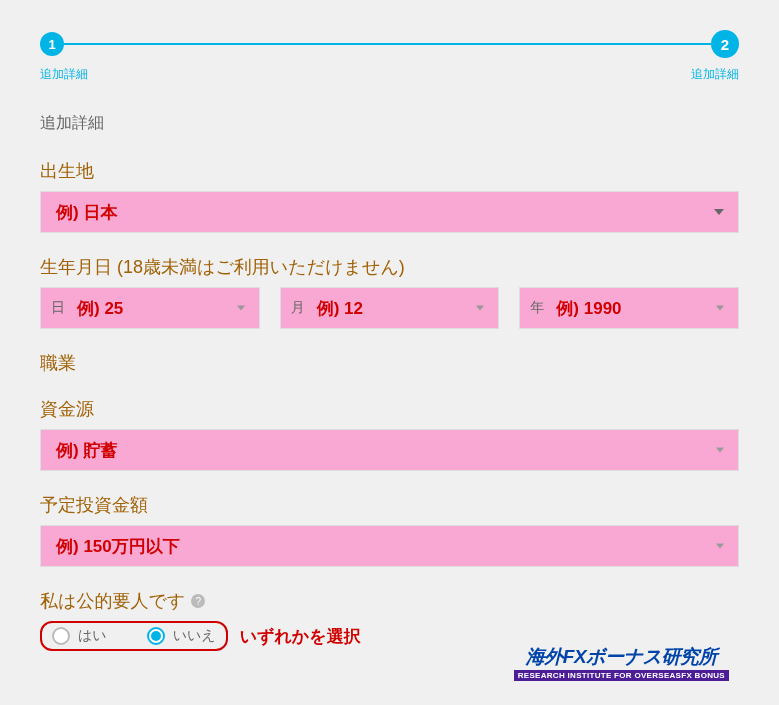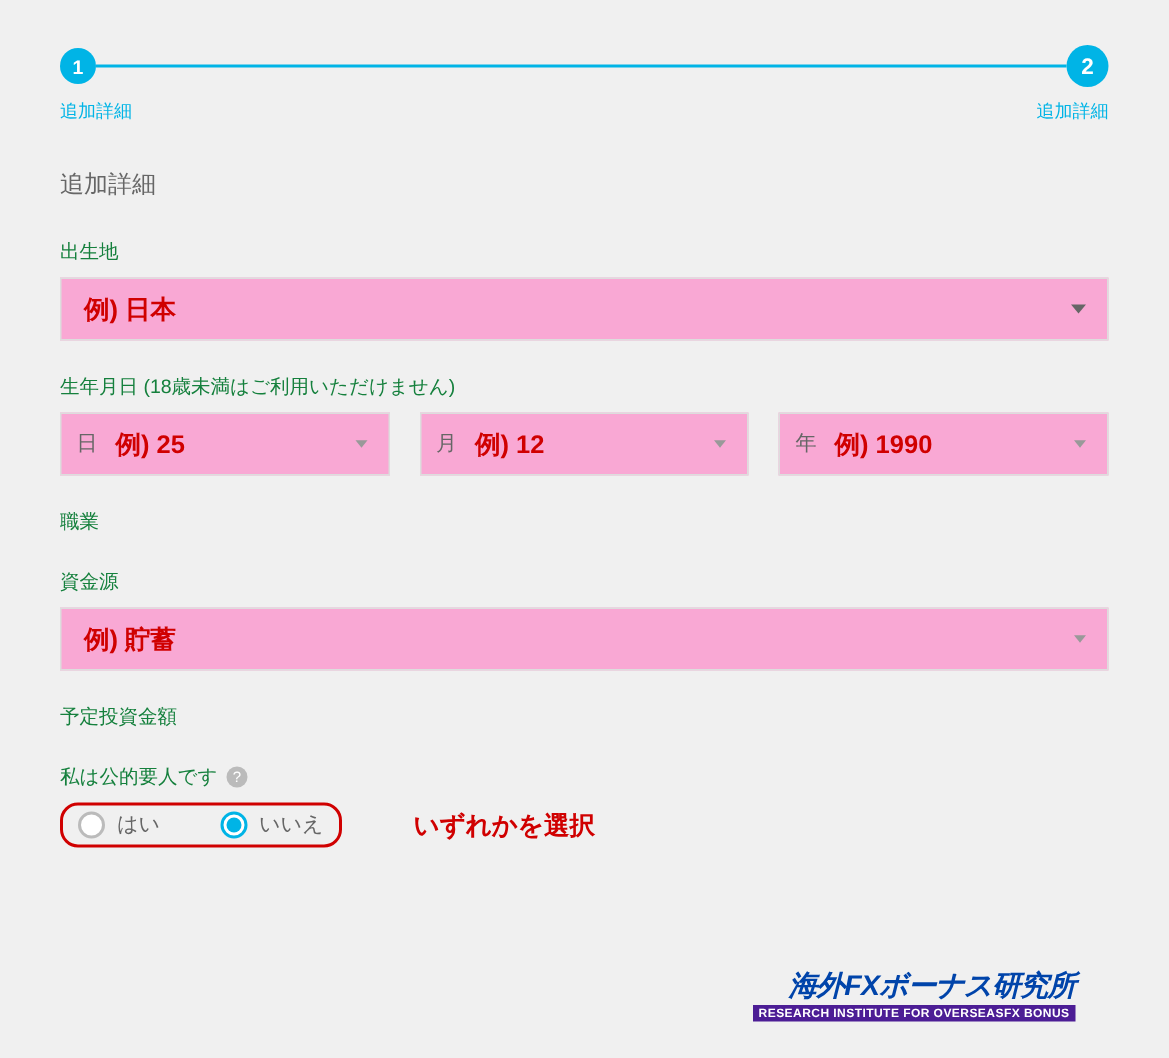--- a/index.html
+++ b/index.html
@@ -52,22 +52,22 @@
     }
     .section-title {
       font-size: 16px;
       color: #666;
       margin-bottom: 25px;
     }
     .field-group {
       margin-bottom: 22px;
     }
     .field-label {
-      font-size: 13px;
-      color: #15803d;
+      font-size: 18px;
+      color: #a16207;
       margin-bottom: 8px;
       display: block;
     }
     .select-box {
       position: relative;
       background: #f9a8d4;
       border: 1px solid #ddd;
       height: 42px;
       display: flex;
       align-items: center;
@@ -151,21 +151,20 @@
       background: #00b4e6;
     }
     .radio-label {
       font-size: 14px;
       color: #666;
     }
     .radio-annotation {
       color: #d00000;
       font-weight: bold;
       font-size: 17px;
-      margin-left: 36px;
     }
     .pep-label-row {
       display: flex;
       align-items: center;
       gap: 6px;
       margin-bottom: 8px;
     }
     .help-icon {
       width: 14px;
       height: 14px;
@@ -174,22 +173,22 @@
       color: white;
       font-size: 10px;
       display: flex;
       align-items: center;
       justify-content: center;
       cursor: pointer;
     }
     .watermark {
       position: absolute;
       bottom: 14px;
-      right: 22px;
-      text-align: right;
+      right: 10px;
+      text-align: center;
     }
     .watermark-main {
       color: #0044aa;
       font-weight: bold;
       font-size: 19px;
       font-style: italic;
       letter-spacing: -0.5px;
     }
     .watermark-sub {
       background: #4c1d95;
@@ -264,20 +263,24 @@
   <div class="field-group">
     <span class="field-label">資金源</span>
     <div class="select-box">
       <span class="example-text">例) 貯蓄</span>
       <span class="caret caret-small"></span>
     </div>
   </div>
 
   <div class="field-group">
     <span class="field-label">予定投資金額</span>
+    <div class="select-box">
+      <span class="example-text">例) 150万円以下</span>
+      <span class="caret caret-small"></span>
+    </div>
   </div>
 
   <div class="field-group" style="margin-bottom:0">
     <div class="pep-label-row">
       <span class="field-label" style="margin-bottom:0">私は公的要人です</span>
       <span class="help-icon">?</span>
     </div>
     <div class="radio-row">
       <div class="radio-group">
         <div class="radio-option">

